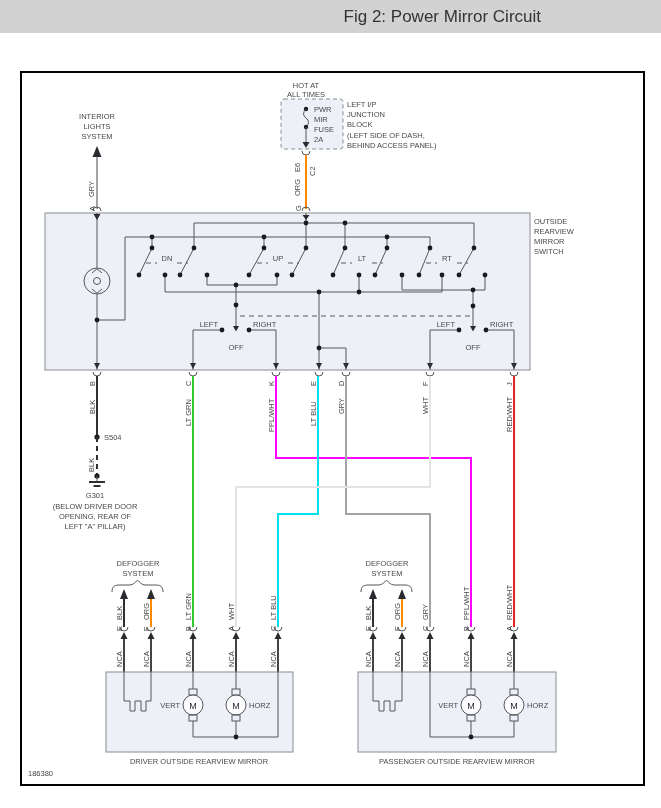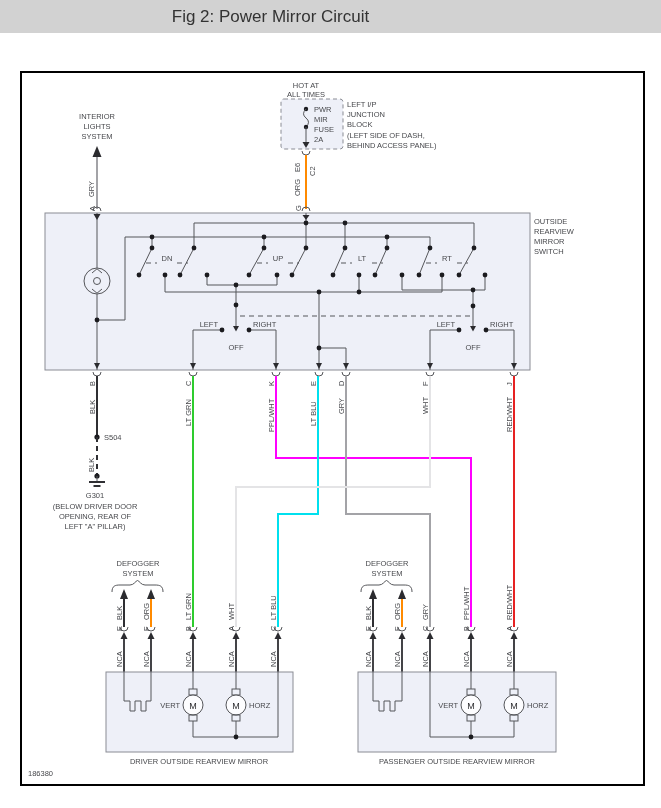--- a/index.html
+++ b/index.html
@@ -1,18 +1,18 @@
 <!DOCTYPE html>
 <html><head>
 <meta charset="utf-8">
 <style>
   html,body{margin:0;padding:0;background:#ffffff;}
   #page{position:relative;width:661px;height:808px;background:#fff;font-family:"Liberation Sans",sans-serif;overflow:hidden;}
   #titlebar{position:absolute;left:0;top:0;width:661px;height:33px;background:#d2d2d2;}
-  #titlebar .ttl{display:block;text-align:center;padding-right:120px;line-height:33px;font-size:17px;color:#333;font-family:"Liberation Sans",sans-serif;}
+  #titlebar .ttl{display:block;text-align:right;padding-right:120px;line-height:33px;font-size:17px;color:#333;font-family:"Liberation Sans",sans-serif;}
   svg{position:absolute;left:0;top:0;}
   .ln{stroke:#55565a;stroke-width:1;fill:none;}
   .lnd{stroke:#55565a;stroke-width:1;fill:none;stroke-dasharray:5 4;}
   .t{font-family:"Liberation Sans",sans-serif;font-size:7.5px;fill:#47484c;}
   .tm{font-family:"Liberation Sans",sans-serif;font-size:9px;fill:#2b2b2f;}
   .tc{text-anchor:middle;}
   .te{text-anchor:end;}
   .dot{fill:#1b1b1f;}
   .box{fill:#eef0f8;stroke:#8a8c94;stroke-width:1;}
   .wire{fill:none;stroke-width:2;}

